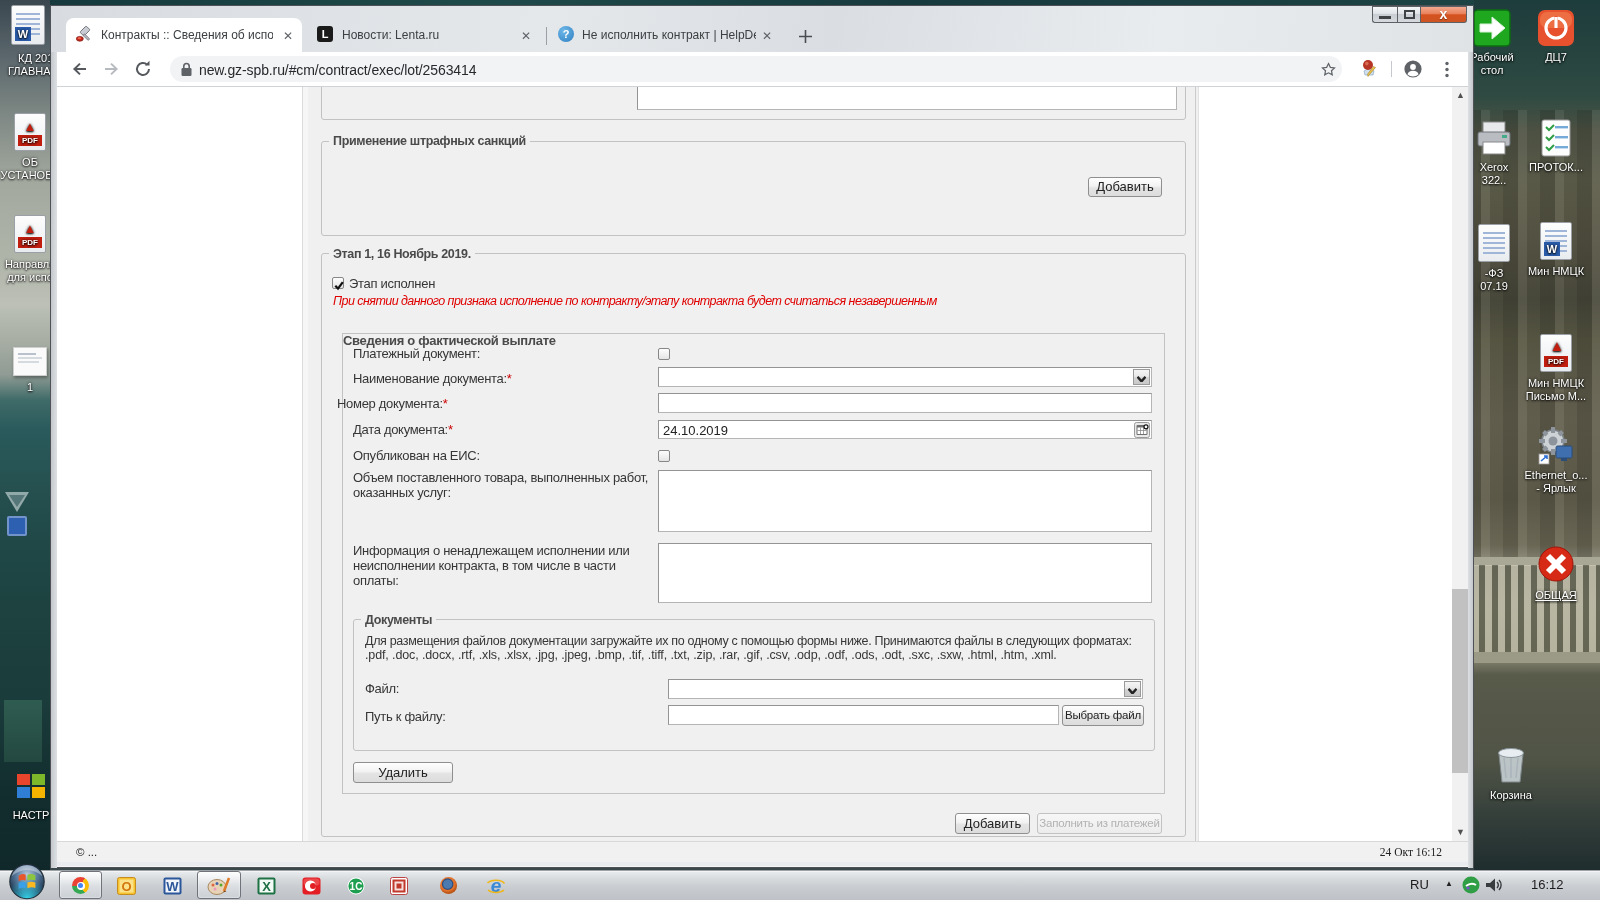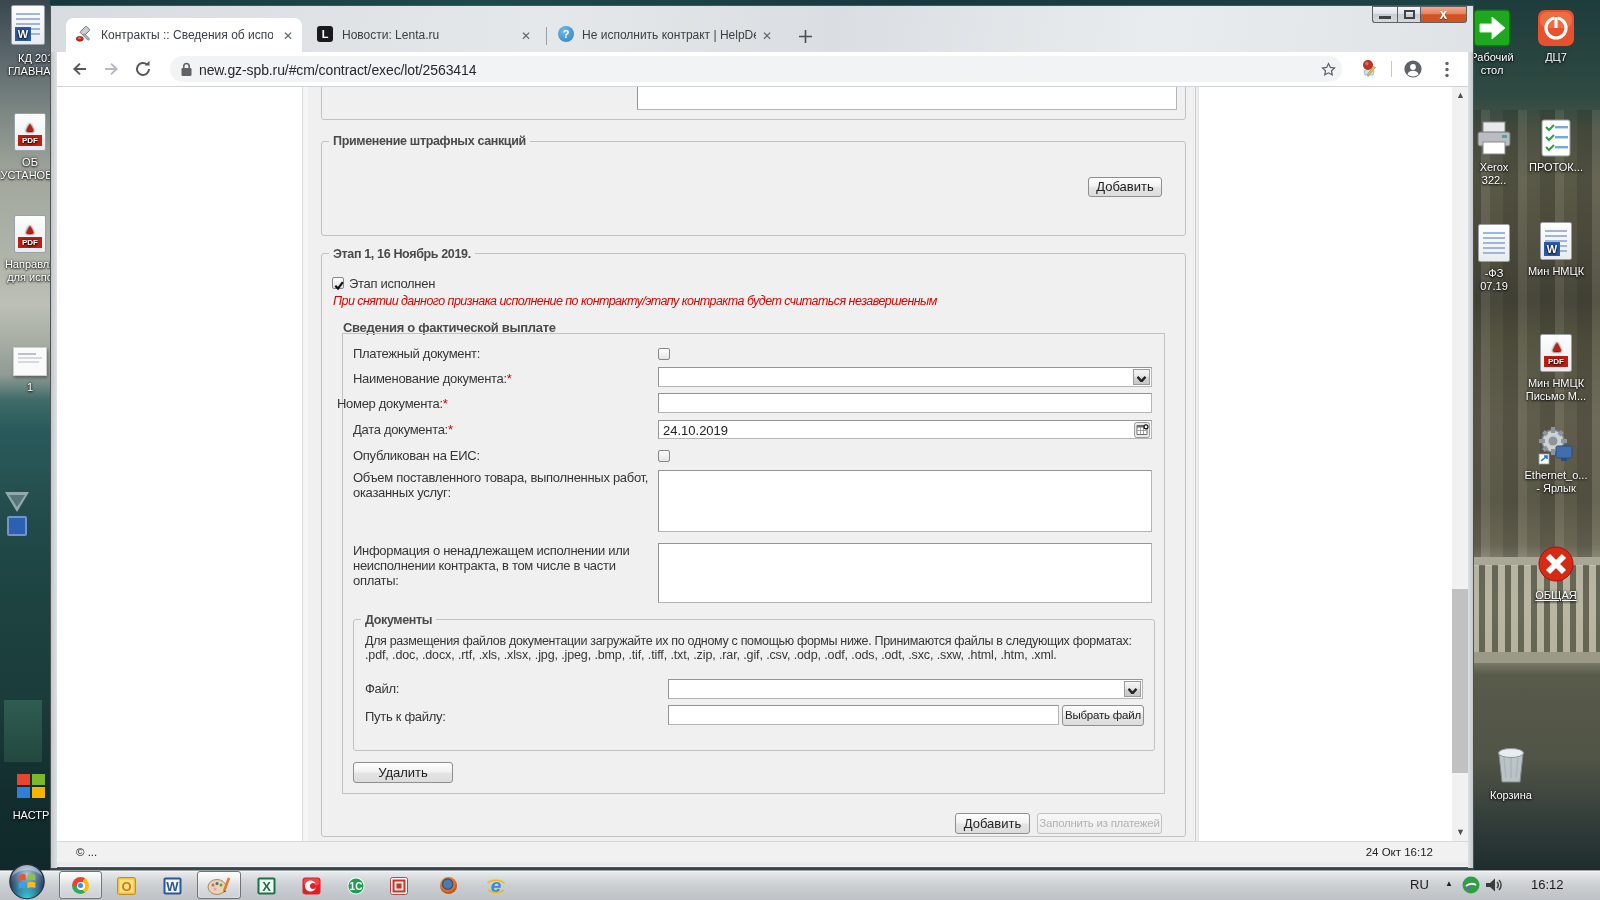--- a/index.html
+++ b/index.html
@@ -271,21 +271,21 @@
       <div class="legend" style="left:278px;top:47px;">Применение штрафных санкций</div>
       <div class="btn7" style="left:1037px;top:90px;width:74px;height:20px;line-height:18px;">Добавить</div>
 
       <div class="fs" style="left:270px;top:166px;width:865px;height:584px;"></div>
       <div class="legend" style="left:278px;top:160px;">Этап 1, 16 Ноябрь 2019.</div>
       <div class="cb" style="left:281px;top:190px;"><svg width="12" height="12" viewBox="0 0 12 12">
             <path d="M2.3 5.8 L5 8.6 L9.8 2.2" stroke="#111" stroke-width="2.2" fill="none"></path>
           </svg></div>
       <div class="lbl" style="left:298px;top:189px;">Этап исполнен</div>
       <div class="lbl" style="left:282px;top:207px;color:#e00000;font-style:italic;font-size:12.5px;letter-spacing:-0.55px;">При снятии данного признака исполнение по контракту/этапу контракта будет считаться незавершенным</div>
-      <div class="lbl" style="left:292px;top:233px;font-weight:bold;color:#4a4a4a;text-align:center;">Сведения о фактической выплате</div>
+      <div class="lbl" style="left:292px;top:246px;font-weight:bold;color:#4a4a4a;text-align:center;">Сведения о фактической выплате</div>
 
       <div class="fs" style="left:291px;top:246px;width:823px;height:461px;border-radius:0;"></div>
       <div class="lbl" style="left:302px;top:259px;">Платежный документ:</div>
       <div class="cb" style="left:607px;top:261px;"></div>
       <div class="lbl" style="left:302px;top:284px;">Наименование документа:<span class="red">*</span></div>
       <div class="inp" style="left:607px;top:280px;width:494px;height:20px;">
           <div class="selarrow"><svg width="9" height="6" viewBox="0 0 9 6" style="margin-top:6px;">
               <path d="M0.5 0.8 L4.5 5.4 L8.5 0.8" fill="none" stroke="#222" stroke-width="2.4"></path>
             </svg></div>
         </div>
@@ -326,21 +326,21 @@
       <div class="vline" style="left:1147px;background:#e2e2e2;"></div>
     </div>
     <div id="sb">
       <div class="btn" style="top:0">▲</div>
       <div class="thumb"></div>
       <div class="btn" style="top:737px">▼</div>
     </div>
   </div>
   <div class="abs" id="footer">
       <span style="position:absolute;left:19px;top:4px;">© ...</span>
-      <span style="position:absolute;right:35px;top:4px;">24 Окт 16:12</span>
+      <span style="position:absolute;right:26px;top:4px;font-family:Liberation Serif, serif;">24 Окт 16:12</span>
     </div>
   <div class="abs" id="taskbar"></div>
   <div id="taskicons">
 
     <svg class="abs" style="left:6px;top:863px;" width="42" height="37" viewBox="0 0 42 42">
         <defs>
           <radialGradient id="orb" cx="50%" cy="30%" r="75%">
             <stop offset="0%" stop-color="#b8c8dc"></stop>
             <stop offset="40%" stop-color="#5b7da0"></stop>
             <stop offset="75%" stop-color="#28415c"></stop>

